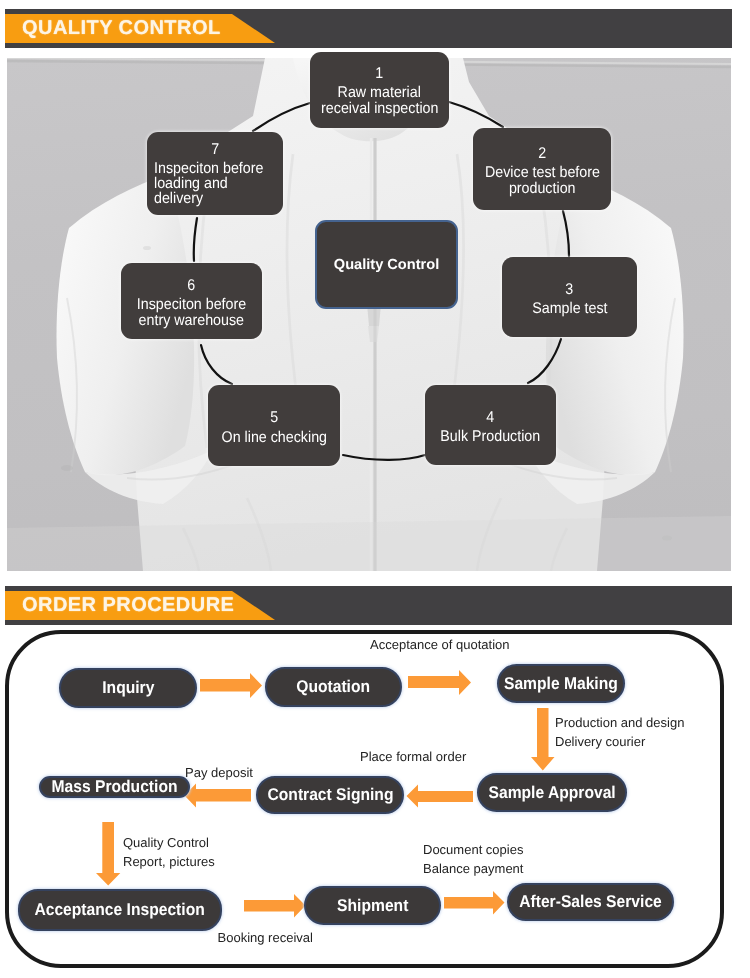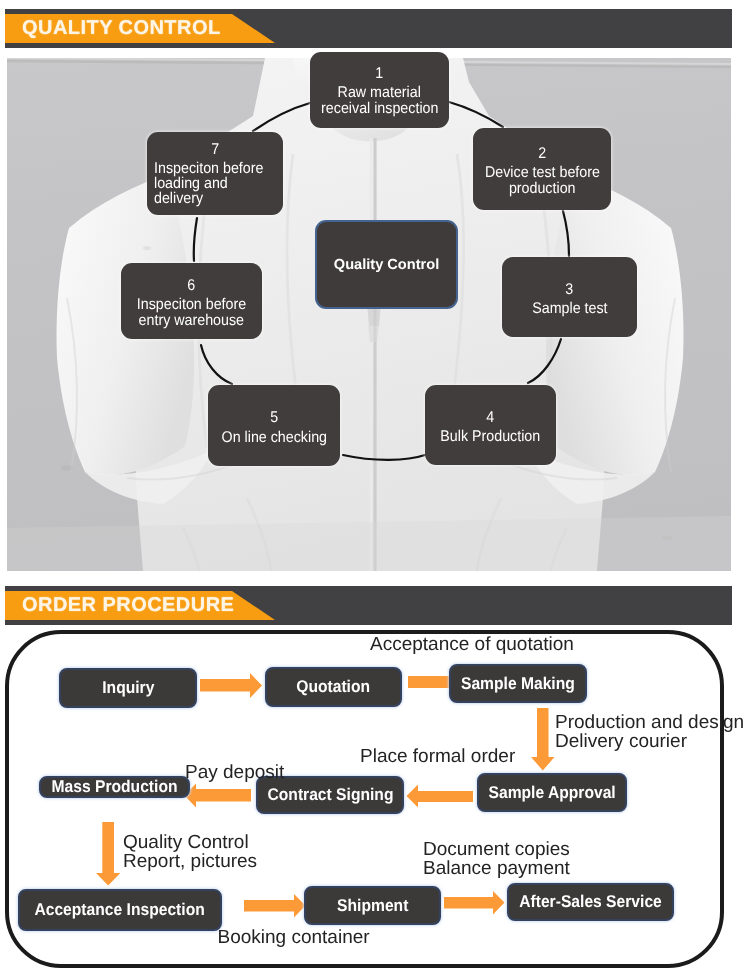--- a/index.html
+++ b/index.html
@@ -36,27 +36,27 @@
   .qnode .lft > i{transform-origin:left center;}
   .qc-center{position:absolute;background:#3f3b3a;border:2px solid #45638f;
          border-radius:11px;color:#fff;font-size:14.6px;font-weight:bold;
          display:flex;align-items:center;justify-content:center;}
 
   
   #op-panel{position:absolute;left:5px;top:628px;width:722px;height:342px;}
   #op-border{position:absolute;left:-0.5px;top:1.5px;width:719px;height:338px;
        border:4.5px solid #1b1b1b;border-radius:56px;box-sizing:border-box;}
   .onode{position:absolute;background:#3c3939;border:2px solid #35425e;
-       border-radius:8px;color:#fff;font-size:17px;font-weight:bold;
+       border-radius:20px;color:#fff;font-size:17px;font-weight:bold;
        box-shadow:0 0 2.5px 1px rgba(200,215,240,0.85);
        display:flex;align-items:center;justify-content:center;
        box-sizing:border-box;white-space:nowrap;}
   .onode > span{display:inline-block;transform:scaleX(0.92);
        transform-origin:center center;}
-  .olabel{position:absolute;color:#232323;font-size:19px;line-height:18.7px;
+  .olabel{position:absolute;color:#232323;font-size:13px;line-height:18.7px;
        white-space:pre;}
   #op-panel svg.arrows{position:absolute;left:0;top:0;}
 </style>
 </head>
 <body>
 
 <div class="sec-head" style="top:9px">
   <svg width="727" height="40" viewBox="0 0 727 40">
     <rect x="0" y="0" width="727" height="39" fill="#414042"></rect>
     <polygon points="0,5 227,5 270,34 0,34" fill="#F89D11"></polygon>
@@ -249,21 +249,21 @@
       <polygon points="439,269 488,269 488,263 499.5,274.5 488,286.5 488,280.5 439,280.5"></polygon>
     </g>
   </svg>
 
   <div class="onode" style="left:54px;top:40px;width:138px;height:40px">
     <span>Inquiry</span>
     </div>
   <div class="onode" style="left:260px;top:39px;width:137px;height:40px">
     <span>Quotation</span>
     </div>
-  <div class="onode" style="left:444px;top:36px;width:138px;height:39px">
+  <div class="onode" style="left:492px;top:36px;width:128px;height:39px">
     <span>Sample Making</span>
     </div>
   <div class="onode" style="left:472px;top:145px;width:150px;height:39px">
     <span>Sample Approval</span>
     </div>
   <div class="onode" style="left:251px;top:148px;width:148px;height:38px">
     <span>Contract Signing</span>
     </div>
   <div class="onode" style="left:34px;top:148px;width:151px;height:22px">
     <span>Mass Production</span>
@@ -280,14 +280,14 @@
 
   <div class="olabel" style="left:365px;top:8px">Acceptance of quotation</div>
   <div class="olabel" style="left:550px;top:86px">Production and design
 Delivery courier</div>
   <div class="olabel" style="left:355px;top:120px">Place formal order</div>
   <div class="olabel" style="left:180px;top:136px">Pay deposit</div>
   <div class="olabel" style="left:118px;top:206px">Quality Control
 Report, pictures</div>
   <div class="olabel" style="left:418px;top:213px">Document copies
 Balance payment</div>
-  <div class="olabel" style="left:212.5px;top:301px">Booking container</div>
+  <div class="olabel" style="left:212.5px;top:301px">Booking receival</div>
 </div>
 
 </body></html>

